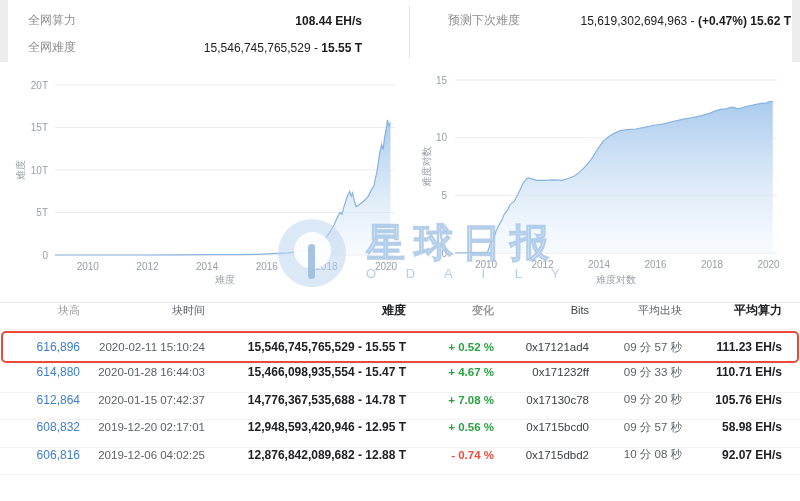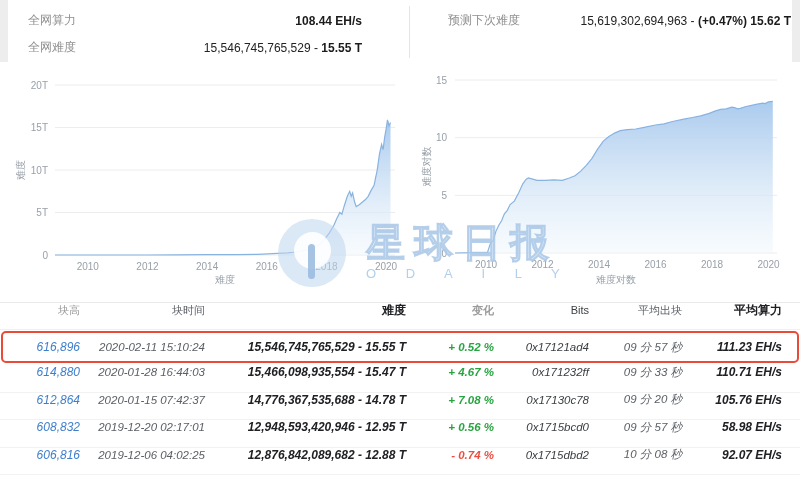--- a/index.html
+++ b/index.html
@@ -39,21 +39,21 @@
     background:rgba(150,185,222,0.85);}
   .wm-brand{left:366px;top:216px;font-size:39px;letter-spacing:9px;font-weight:700;
     color:rgba(205,224,243,0.45);-webkit-text-stroke:1px rgba(166,198,230,0.8);white-space:nowrap;}
   .wm-latin{left:366px;top:266px;font-size:13px;letter-spacing:13px;
     color:rgba(174,204,234,0.95);white-space:nowrap;}
   
   .table{position:absolute;top:302px;left:0;right:0;font-size:11.5px;}
   .thead,.trow{display:flex;align-items:center;padding:0 18px 12px 20px;}
   .thead{height:28px;color:#9b9b9b;font-size:11px;
     border-top:1px solid #e9e9e9;border-bottom:1px solid #f0f0f0;}
-  .trow{height:27.5px;border-bottom:1px solid #f2f2f2;font-style:italic;}
+  .trow{height:27.5px;border-bottom:1px solid #f2f2f2;}
   .trow.hl{height:32px;border:2px solid var(--hl);border-radius:5px;
     margin:1px 1px 2px;padding:0 15px 0 17px;}
   .cell{text-align:right;white-space:nowrap;}
   .c-height{width:60px;}
   .c-time{width:125px;color:#5c6066;}
   .c-diff{width:201px;color:var(--dark);font-weight:700;font-size:12px;}
   .c-change{width:88px;font-weight:700;}
   .c-bits{width:95px;color:#3c4043;}
   .c-avgblock{width:93px;color:#5c6066;}
   .c-avghash{flex:1;color:var(--dark);font-weight:700;font-size:12px;}

